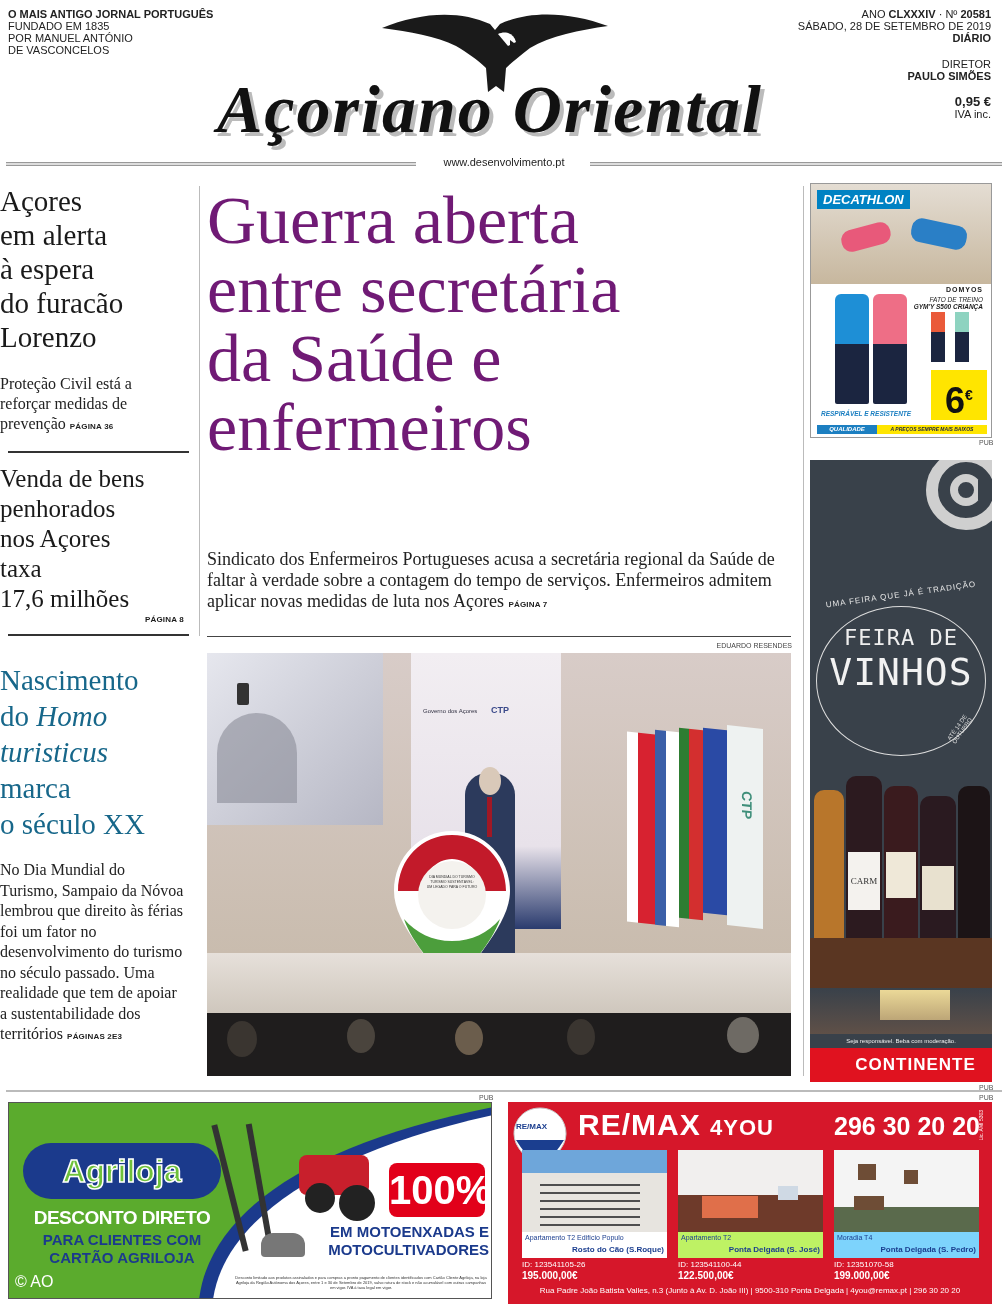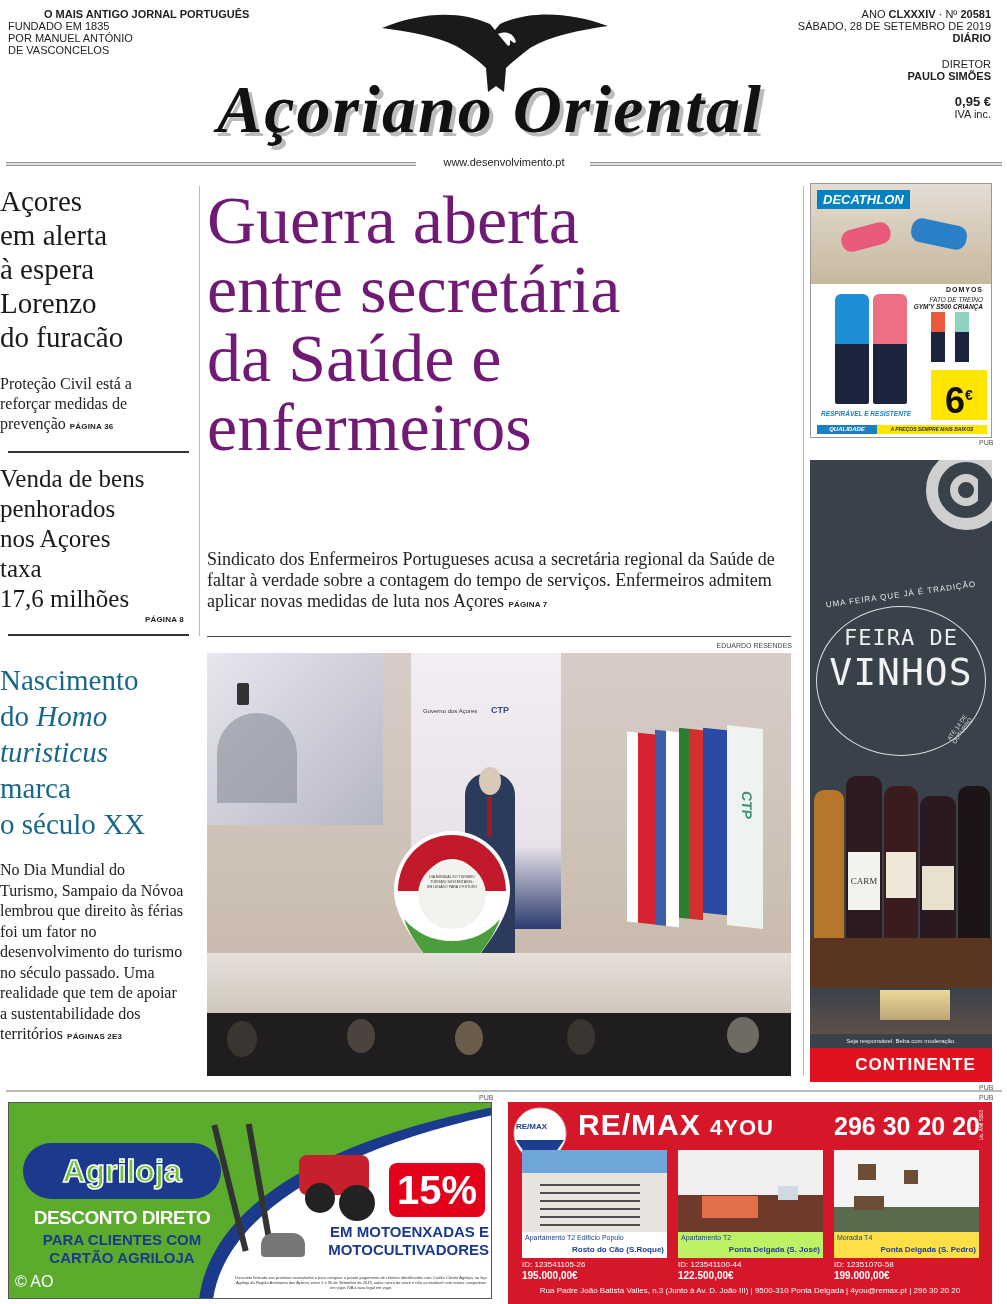--- a/index.html
+++ b/index.html
@@ -2,21 +2,21 @@
 <html><head>
 <meta charset="utf-8">
 <style>
   * { box-sizing: border-box; margin: 0; padding: 0; }
   html, body { width: 1007px; height: 1304px; background: #ffffff; overflow: hidden; }
   body { position: relative; font-family: "Liberation Sans", sans-serif; color: #1a1a1a; }
   .abs { position: absolute; }
 
   
   .mast-left { left: 8px; top: 8px; font-size: 11px; line-height: 12px; color: #222; font-family: "Liberation Sans", sans-serif; }
-  .mast-left .b { font-weight: bold; margin-left: 36px; }
+  .mast-left .b { font-weight: bold; }
   .mast-right { right: 16px; top: 8px; text-align: right; font-size: 11px; line-height: 12px; color: #222; }
   .mast-right .b { font-weight: bold; }
   .mast-right .gap { height: 14px; }
   .mast-right .price { font-weight: bold; font-size: 13px; }
   .logo { left: 100px; top: 40px; width: 780px; height: 110px; }
   .logo-text { position: absolute; left: 0; top: 30px; width: 780px; text-align: center; font-family: "Liberation Serif", serif; font-weight: bold; font-size: 68px; letter-spacing: 2px; color: #111; text-shadow: 4px 4px 0 #bbb; font-style: italic; }
   .logo-eagle { position: absolute; left: 280px; top: -34px; width: 230px; height: 90px; }
   .url-row { left: 6px; top: 156px; width: 996px; height: 14px; }
   .url-row .line { position: absolute; top: 6px; height: 4px; border-top: 1px solid #999; border-bottom: 1px solid #999; background: #ddd; }
   .url-row .url { position: absolute; left: 0; width: 100%; top: 0; text-align: center; font-size: 11px; color: #222; }
@@ -82,22 +82,22 @@
 </div>
 
 <div class="abs vrule" style="left:199px;top:186px;height:450px;"></div>
 <div class="abs vrule" style="left:803px;top:186px;height:890px;"></div>
 
 <div class="abs lcol" style="top:184px;">
   <div class="h-left">
     <div>Açores</div>
     <div>em alerta</div>
     <div>à espera</div>
+    <div>do furacão</div>
     <div>Lorenzo</div>
-    <div>do furacão</div>
   </div>
   <div class="body-left" style="margin-top:20px;">
     <span>Proteção Civil está a reforçar medidas de prevenção</span>
     <span class="pg">PÁGINA 36</span>
   </div>
 </div>
 <div class="abs rule" style="left:8px;top:451px;width:181px;"></div>
 
 <div class="abs lcol" style="top:464px;">
   <div class="h-left" style="font-size:25px;line-height:30px;">
@@ -262,21 +262,21 @@
     <div>CARTÃO AGRILOJA</div>
   </div>
   <div class="abs" style="left:6px;top:170px;font-size:16px;color:#fff;">© AO</div>
 
   <div class="abs" style="left:218px;top:20px;width:6px;height:130px;background:#333;transform:rotate(-14deg);"></div>
   <div class="abs" style="left:248px;top:20px;width:6px;height:130px;background:#333;transform:rotate(-10deg);"></div>
   <div class="abs" style="left:252px;top:130px;width:44px;height:24px;background:#777;border-radius:12px 12px 4px 4px;"></div>
   <div class="abs" style="left:290px;top:52px;width:70px;height:40px;background:#c81f2c;border-radius:8px;"></div>
   <div class="abs" style="left:296px;top:80px;width:30px;height:30px;background:#222;border-radius:50%;"></div>
   <div class="abs" style="left:330px;top:82px;width:36px;height:36px;background:#222;border-radius:50%;"></div>
-  <div class="abs" style="left:380px;top:60px;width:96px;height:54px;background:#e2001a;border-radius:8px;color:#fff;font-weight:bold;font-size:40px;text-align:center;line-height:54px;">15%</div>
+  <div class="abs" style="left:380px;top:60px;width:96px;height:54px;background:#e2001a;border-radius:8px;color:#fff;font-weight:bold;font-size:40px;text-align:center;line-height:54px;">100%</div>
   <div class="abs" style="left:300px;top:120px;width:180px;text-align:right;font-weight:bold;font-size:15px;line-height:18px;color:#1b3a8c;">
     <div>EM MOTOENXADAS E</div>
     <div>MOTOCULTIVADORES</div>
   </div>
   <div class="abs" style="left:226px;top:172px;width:252px;font-size:4px;line-height:5px;text-align:center;color:#333;">Desconto limitado aos produtos assinalados e para compras a pronto pagamento de clientes identificados com Cartão Cliente Agriloja, na loja Agriloja da Região Autónoma dos Açores, entre 1 e 30 de Setembro de 2019, salvo rutura de stock e não acumulável com outras campanhas em vigor. IVA à taxa legal em vigor.</div>
 </div>
 
 <div class="abs ad-remax">
   <svg class="abs" style="left:4px;top:4px;" width="56" height="70" viewBox="0 0 56 70">
     <path d="M28 2 C12 2 2 14 2 28 C2 42 16 52 24 62 L32 62 C40 52 54 42 54 28 C54 14 44 2 28 2 Z" fill="#fff" stroke="#c8c8c8"></path>
@@ -304,21 +304,21 @@
     <div class="abs" style="left:0;top:0;width:145px;height:82px;background:linear-gradient(180deg,#f1efee 0 55%,#6e3a2a 55%);">
       <div class="abs" style="left:24px;top:46px;width:56px;height:22px;background:#e06f4a;"></div>
       <div class="abs" style="left:100px;top:36px;width:20px;height:14px;background:#cfd9e4;"></div>
     </div>
     <div class="abs" style="left:3px;top:84px;font-size:7px;color:#1b3e8f;">Apartamento T2</div>
     <div class="abs" style="right:3px;top:95px;font-size:8px;font-weight:bold;color:#1b3e8f;">Ponta Delgada (S. José)</div>
   </div>
   <div class="abs" style="left:170px;top:158px;font-size:8px;">ID: 123541100-44</div>
   <div class="abs" style="left:170px;top:168px;font-size:10px;font-weight:bold;">122.500,00€</div>
 
-  <div class="abs" style="left:326px;top:48px;width:145px;height:108px;background:#fde047;">
+  <div class="abs" style="left:326px;top:48px;width:145px;height:108px;background:#7dd3fc;">
     <div class="abs" style="left:0;top:0;width:145px;height:82px;background:linear-gradient(180deg,#f4f4f4 0 70%,#5a6a4c 70%);">
       <div class="abs" style="left:24px;top:14px;width:18px;height:16px;background:#6e4d36;"></div>
       <div class="abs" style="left:70px;top:20px;width:14px;height:14px;background:#6e4d36;"></div>
       <div class="abs" style="left:20px;top:46px;width:30px;height:14px;background:#6e4d36;"></div>
     </div>
     <div class="abs" style="left:3px;top:84px;font-size:7px;color:#1b3e8f;">Moradia T4</div>
     <div class="abs" style="right:3px;top:95px;font-size:8px;font-weight:bold;color:#1b3e8f;">Ponta Delgada (S. Pedro)</div>
   </div>
   <div class="abs" style="left:326px;top:158px;font-size:8px;">ID: 12351070-58</div>
   <div class="abs" style="left:326px;top:168px;font-size:10px;font-weight:bold;">199.000,00€</div>

